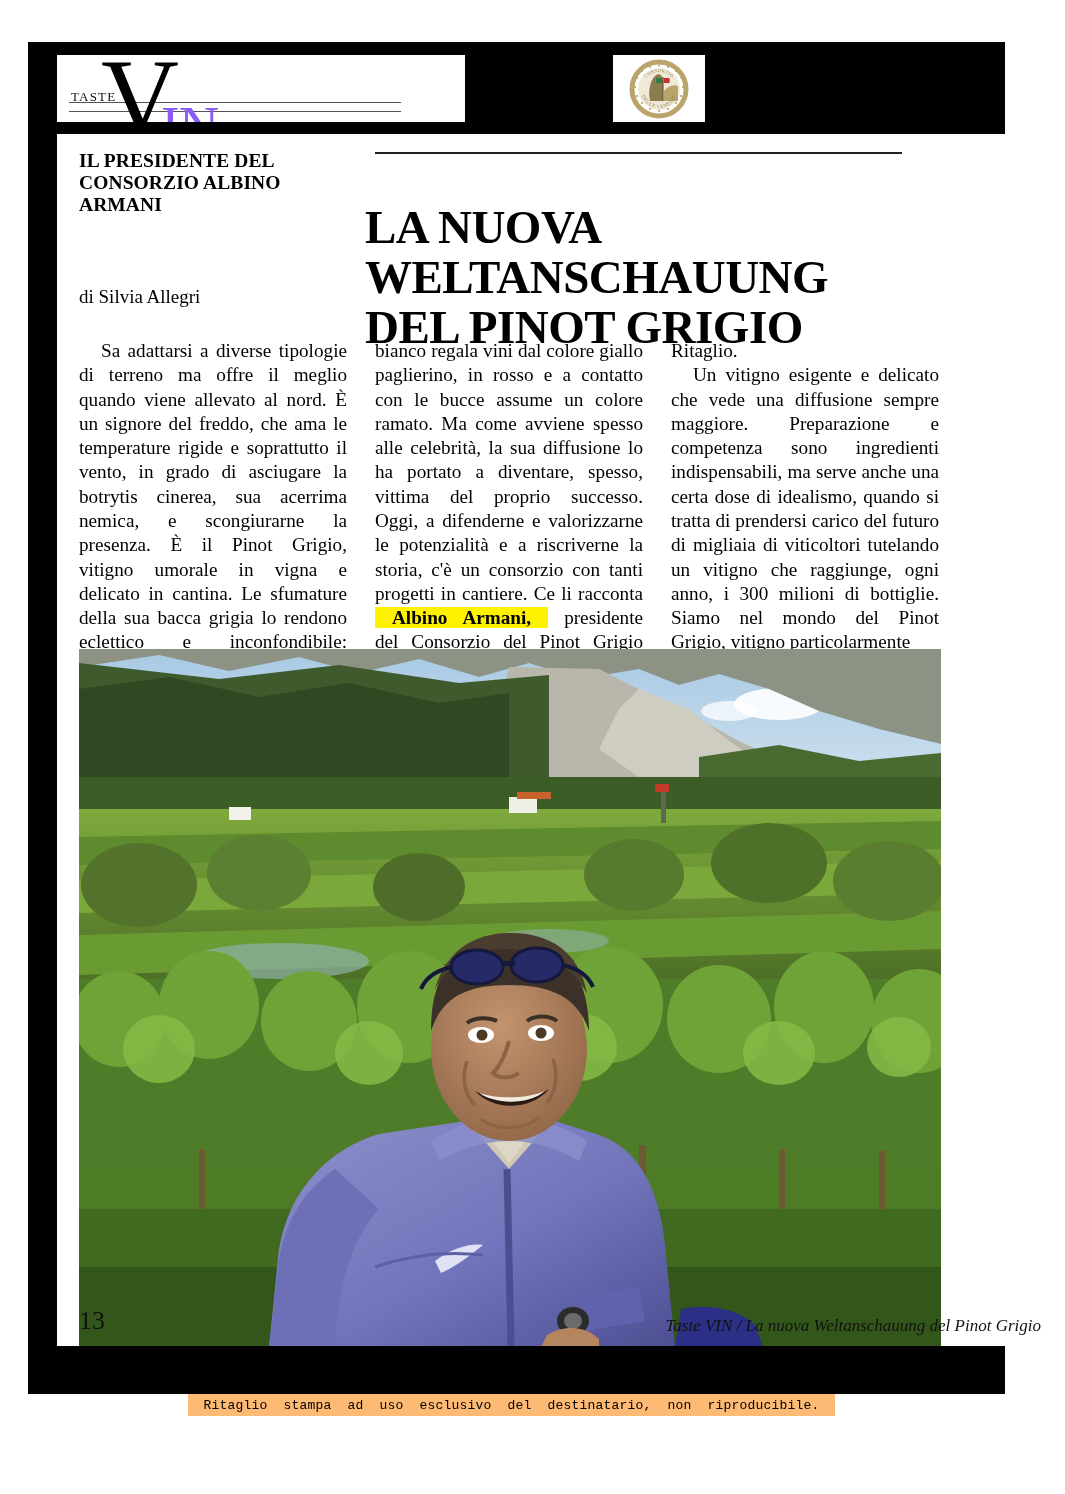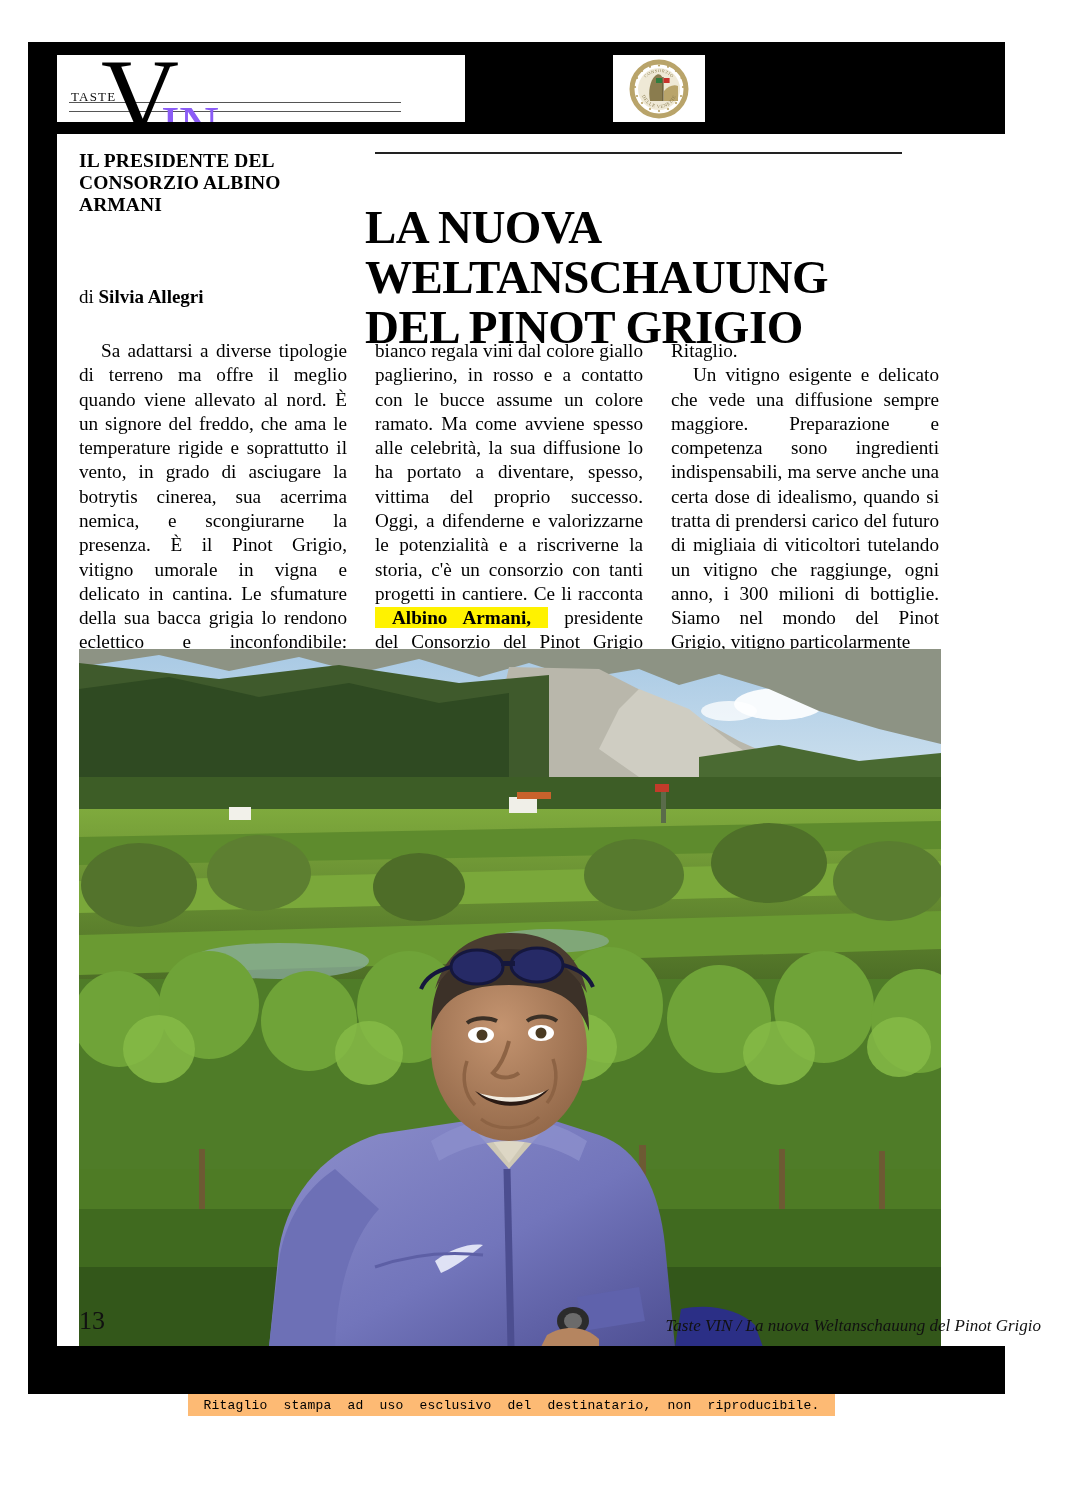--- a/index.html
+++ b/index.html
@@ -133,21 +133,21 @@
     text-transform: uppercase;
   }
   .byline {
     position: absolute;
     left: 22px;
     top: 152px;
     font-family: "Liberation Serif", serif;
     font-size: 19px;
     color: #000;
   }
-  .byline b { font-weight: 700; }
+  .byline b { font-weight: 400; }
 
   
   .head-rule {
     position: absolute;
     left: 318px;
     top: 18px;
     width: 527px;
     height: 2px;
     background: #222;
   }

